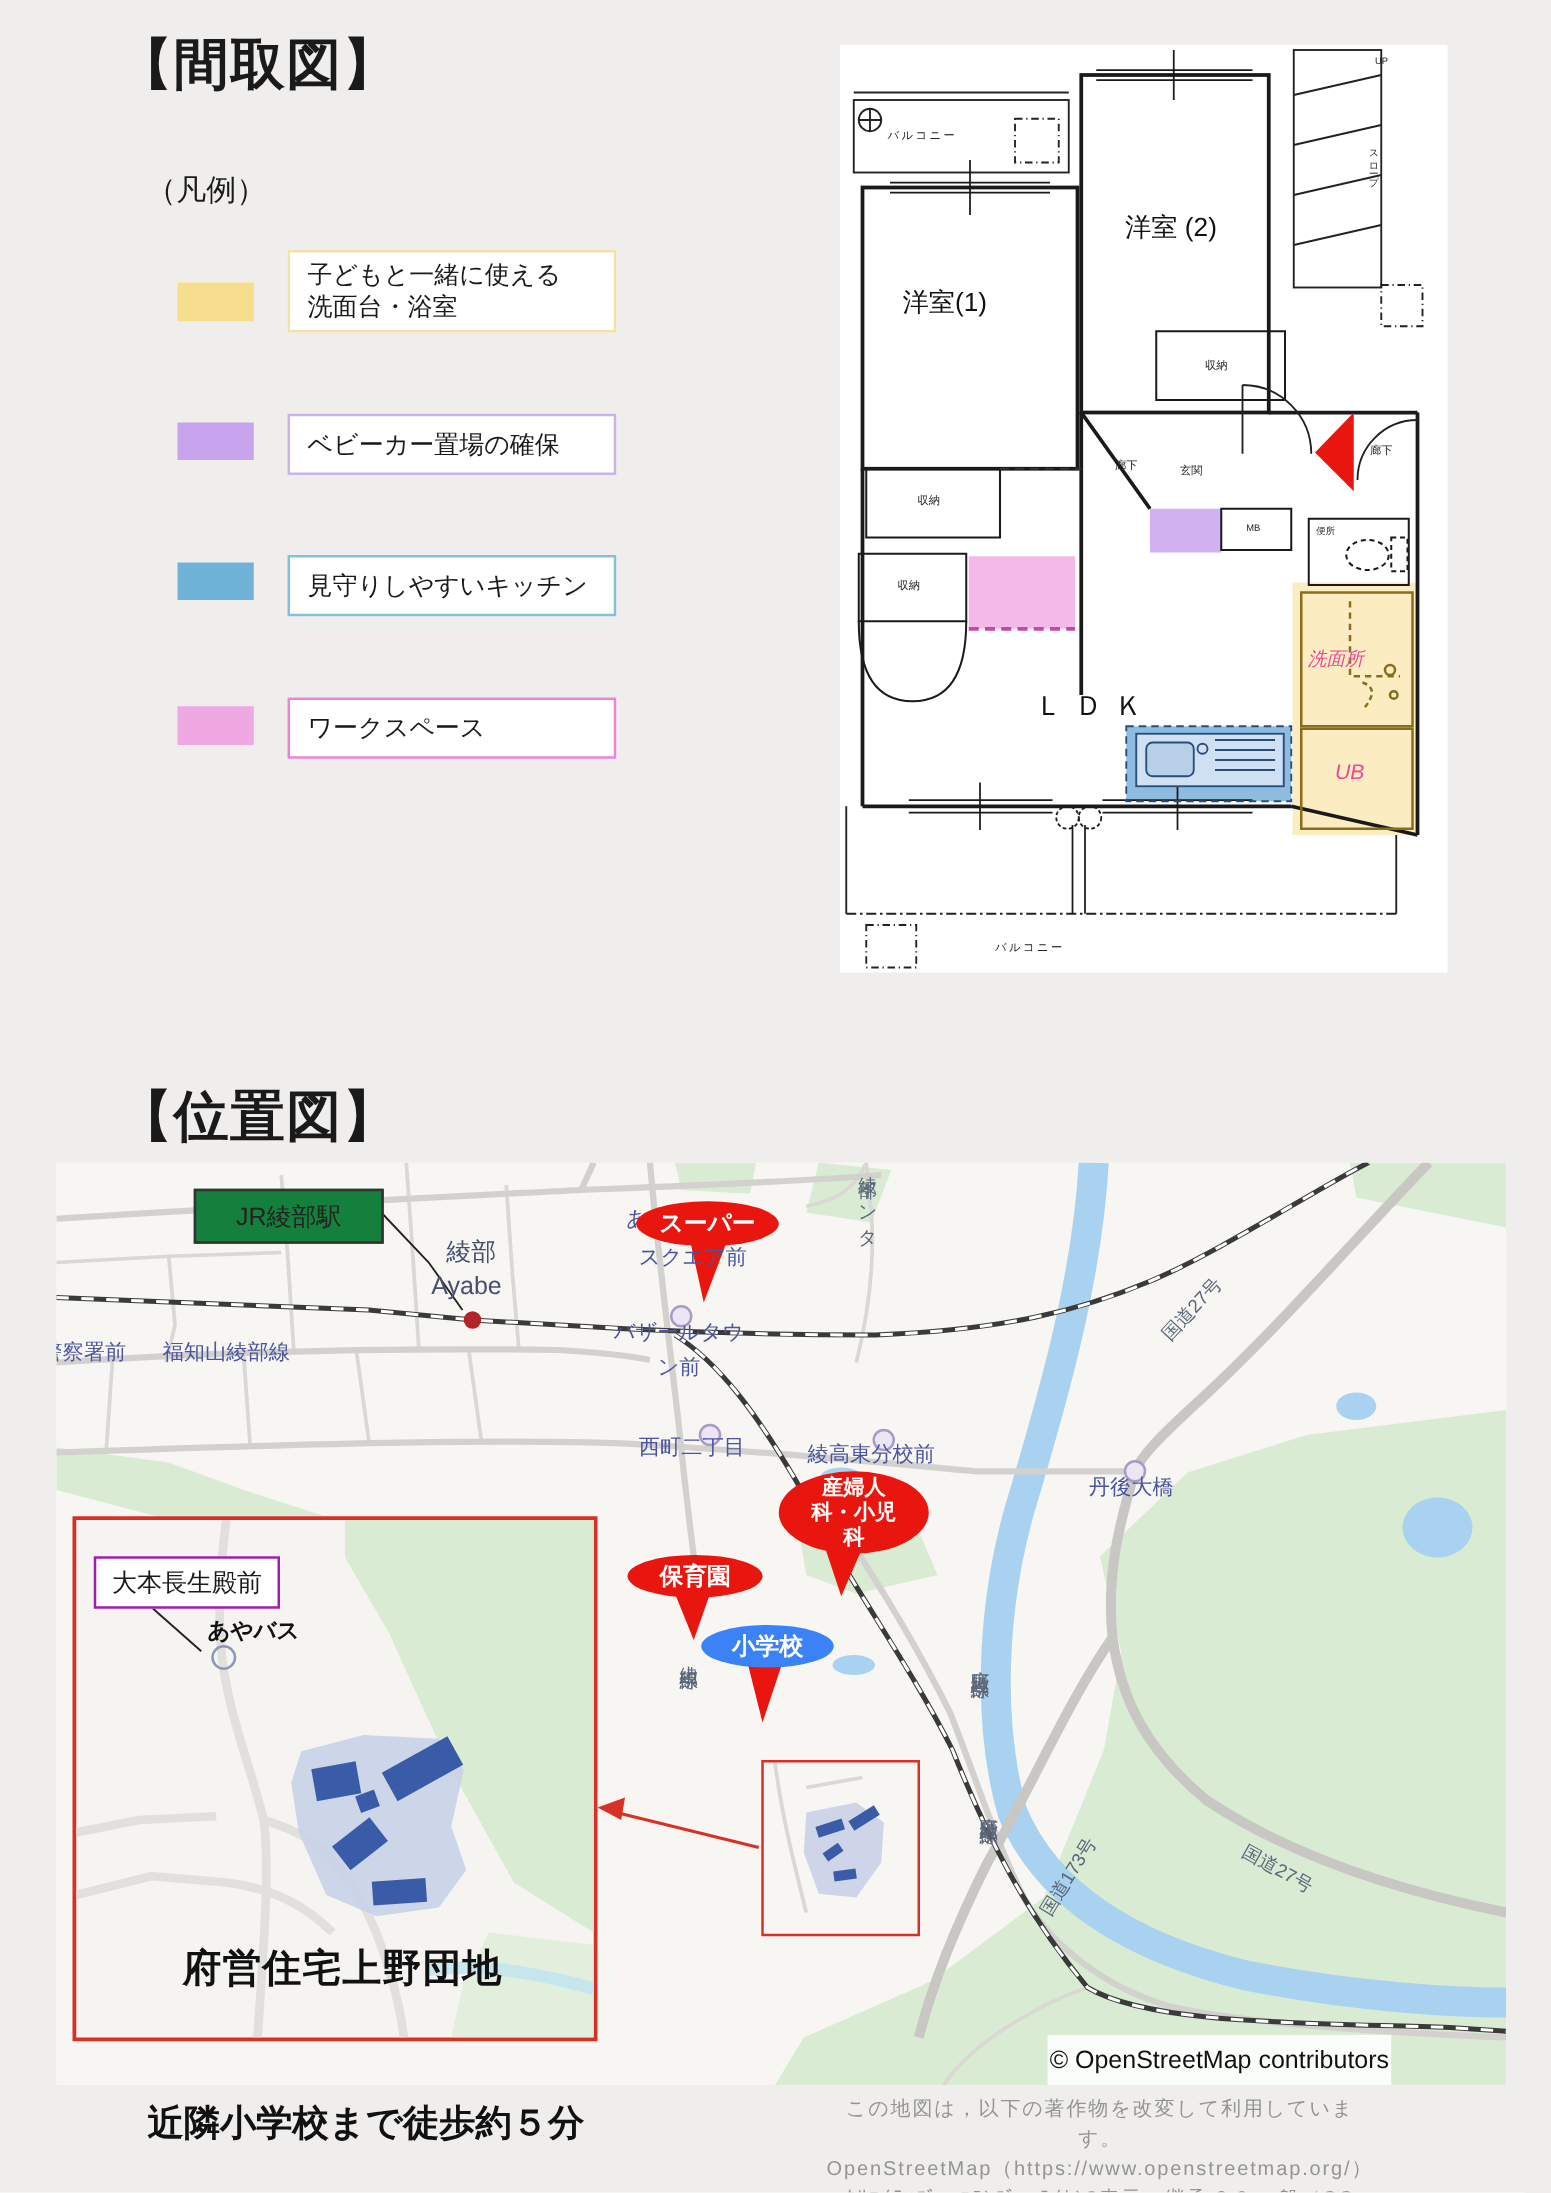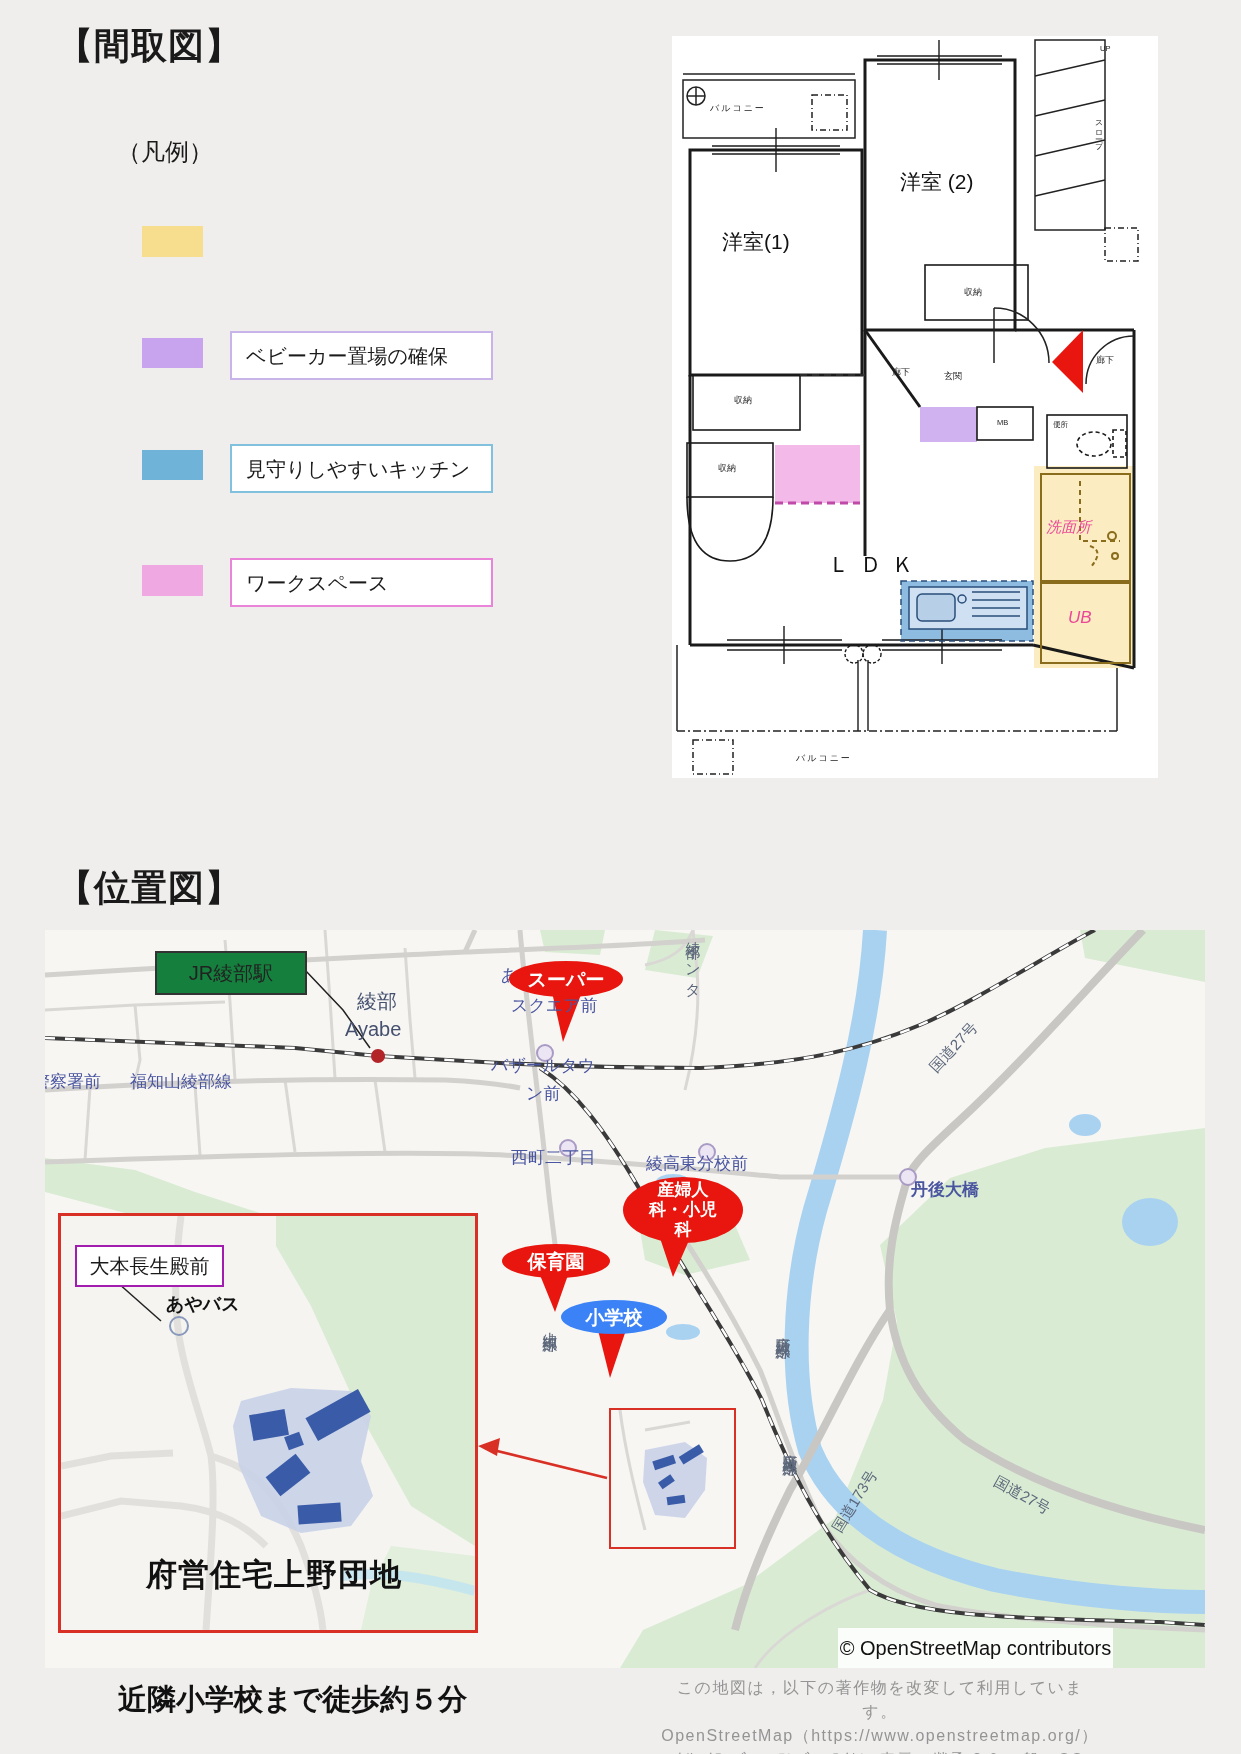--- a/index.html
+++ b/index.html
@@ -1,19 +1,19 @@
 <!DOCTYPE html>
 <html><head>
 <meta charset="utf-8">
 <style>
   html,body{margin:0;padding:0;}
   .page{position:relative;width:1241px;height:1754px;background:#efeeec;overflow:hidden;
         font-family:"Liberation Sans","DejaVu Sans",sans-serif;color:#1a1a1a;}
   .abs{position:absolute;}
-  .ttl{font-size:36px;font-weight:700;letter-spacing:1px;}
+  .ttl{font-size:44px;font-weight:700;letter-spacing:1px;margin-left:37px;}
   
   .lg-label{font-size:24px;}
   .lg-swatch{position:absolute;width:61px;height:31px;}
   .lg-box{position:absolute;background:#fff;border:2px solid #ccc;display:flex;align-items:center;
           font-size:20px;padding-left:14px;line-height:26px;}
   
   .plan{position:absolute;left:672px;top:36px;width:486px;height:742px;background:#ffffff;}
   .plan svg{position:absolute;left:0;top:0;}
   .plab{position:absolute;font-size:9px;color:#222;white-space:nowrap;}
   .plab.big{font-size:21px;color:#111;}
@@ -50,20 +50,23 @@
 </style>
 </head>
 <body>
 
 <div class="page">
 
   <div class="abs ttl" style="left:57px;top:22px;">【間取図】</div>
   <div class="abs lg-label" style="left:117px;top:136px;">（凡例）</div>
 
   <div class="lg-swatch" style="left: 142px; top: 226px; background: rgb(247, 221, 142);"></div>
+  <div class="lg-box" style="left: 230px; top: 200px; width: 245px; height: 62px; border-color: rgb(243, 226, 168);">
+    <span><span>子どもと一緒に使える</span><br><span>洗面台・浴室</span></span>
+  </div>
   <div class="lg-swatch" style="left: 142px; top: 338px; height: 30px; background: rgb(200, 164, 238);"></div>
   <div class="lg-box" style="left: 230px; top: 331px; width: 245px; height: 45px; border-color: rgb(201, 180, 233);">
     <span>ベビーカー置場の確保</span>
   </div>
   <div class="lg-swatch" style="left: 142px; top: 450px; height: 30px; background: rgb(111, 179, 217);"></div>
   <div class="lg-box" style="left: 230px; top: 444px; width: 245px; height: 45px; border-color: rgb(130, 193, 222);">
     <span>見守りしやすいキッチン</span>
   </div>
   <div class="lg-swatch" style="left: 142px; top: 565px; height: 31px; background: rgb(240, 168, 226);"></div>
   <div class="lg-box" style="left: 230px; top: 558px; width: 245px; height: 45px; border-color: rgb(234, 132, 216);">
@@ -284,21 +287,21 @@
     <span class="mlab" style="left:-12px;top:140px;">警察署前</span>
     <span class="mlab" style="left:85px;top:140px;">福知山綾部線</span>
     <span class="mlab stn" style="left:312px;top:58px;">綾部</span>
     <span class="mlab stn" style="left:300px;top:88px;">Ayabe</span>
     <span class="mlab" style="left:456px;top:34px;">あ</span>
     <span class="mlab" style="left:466px;top:64px;">スクエア前</span>
     <span class="mlab" style="left:446px;top:124px;">バザールタウ</span>
     <span class="mlab" style="left:481px;top:152px;">ン前</span>
     <span class="mlab" style="left:466px;top:216px;">西町二丁目</span>
     <span class="mlab" style="left:601px;top:222px;">綾高東分校前</span>
-    <span class="mlab" style="left:866px;top:248px;font-weight:bold;">丹後大橋</span>
+    <span class="mlab" style="left:826px;top:248px;">丹後大橋</span>
     <span class="rlab" style="left:878px;top:108px;transform:rotate(-47deg);">国道27号</span>
     <span class="rlab" style="left:946px;top:556px;transform:rotate(29deg);">国道27号</span>
     <span class="rlab" style="left:775px;top:562px;transform:rotate(-58deg);">国道173号</span>
     <span class="rlab vert" style="left:728px;top:395px;">広野綾部線</span>
     <span class="rlab vert" style="left:735px;top:512px;">広野綾部線</span>
     <span class="rlab vert" style="left:495px;top:390px;">山綾部線</span>
     <span class="rlab vert" style="left:638px;top:0px;">綾部インタ</span>
 
     <div class="mbox" style="left:110px;top:21px;width:148px;height:40px;">
       <span>JR綾部駅</span>

